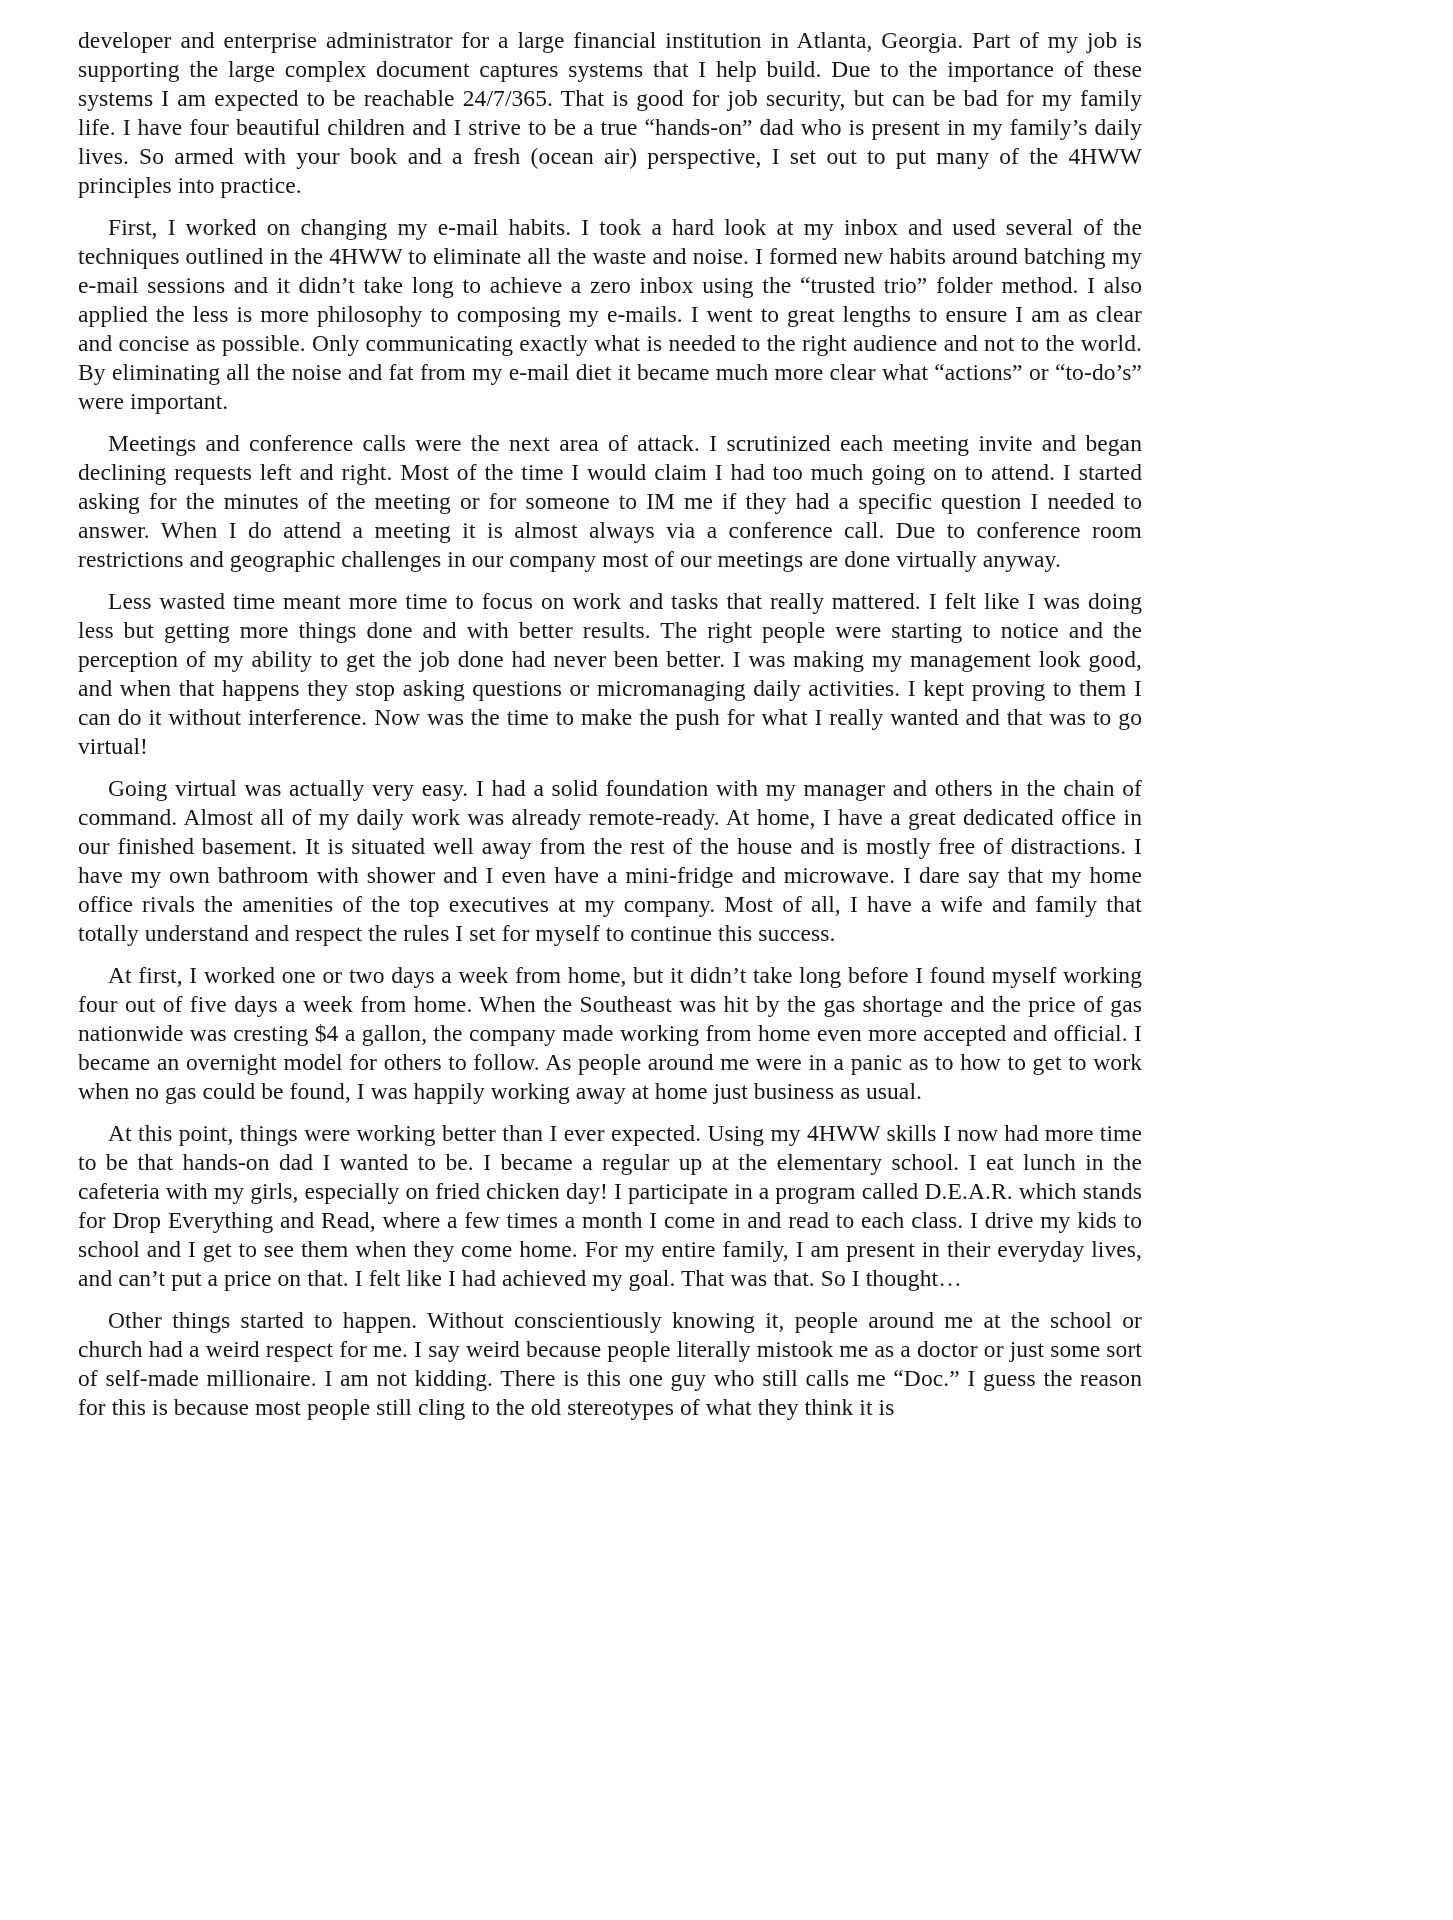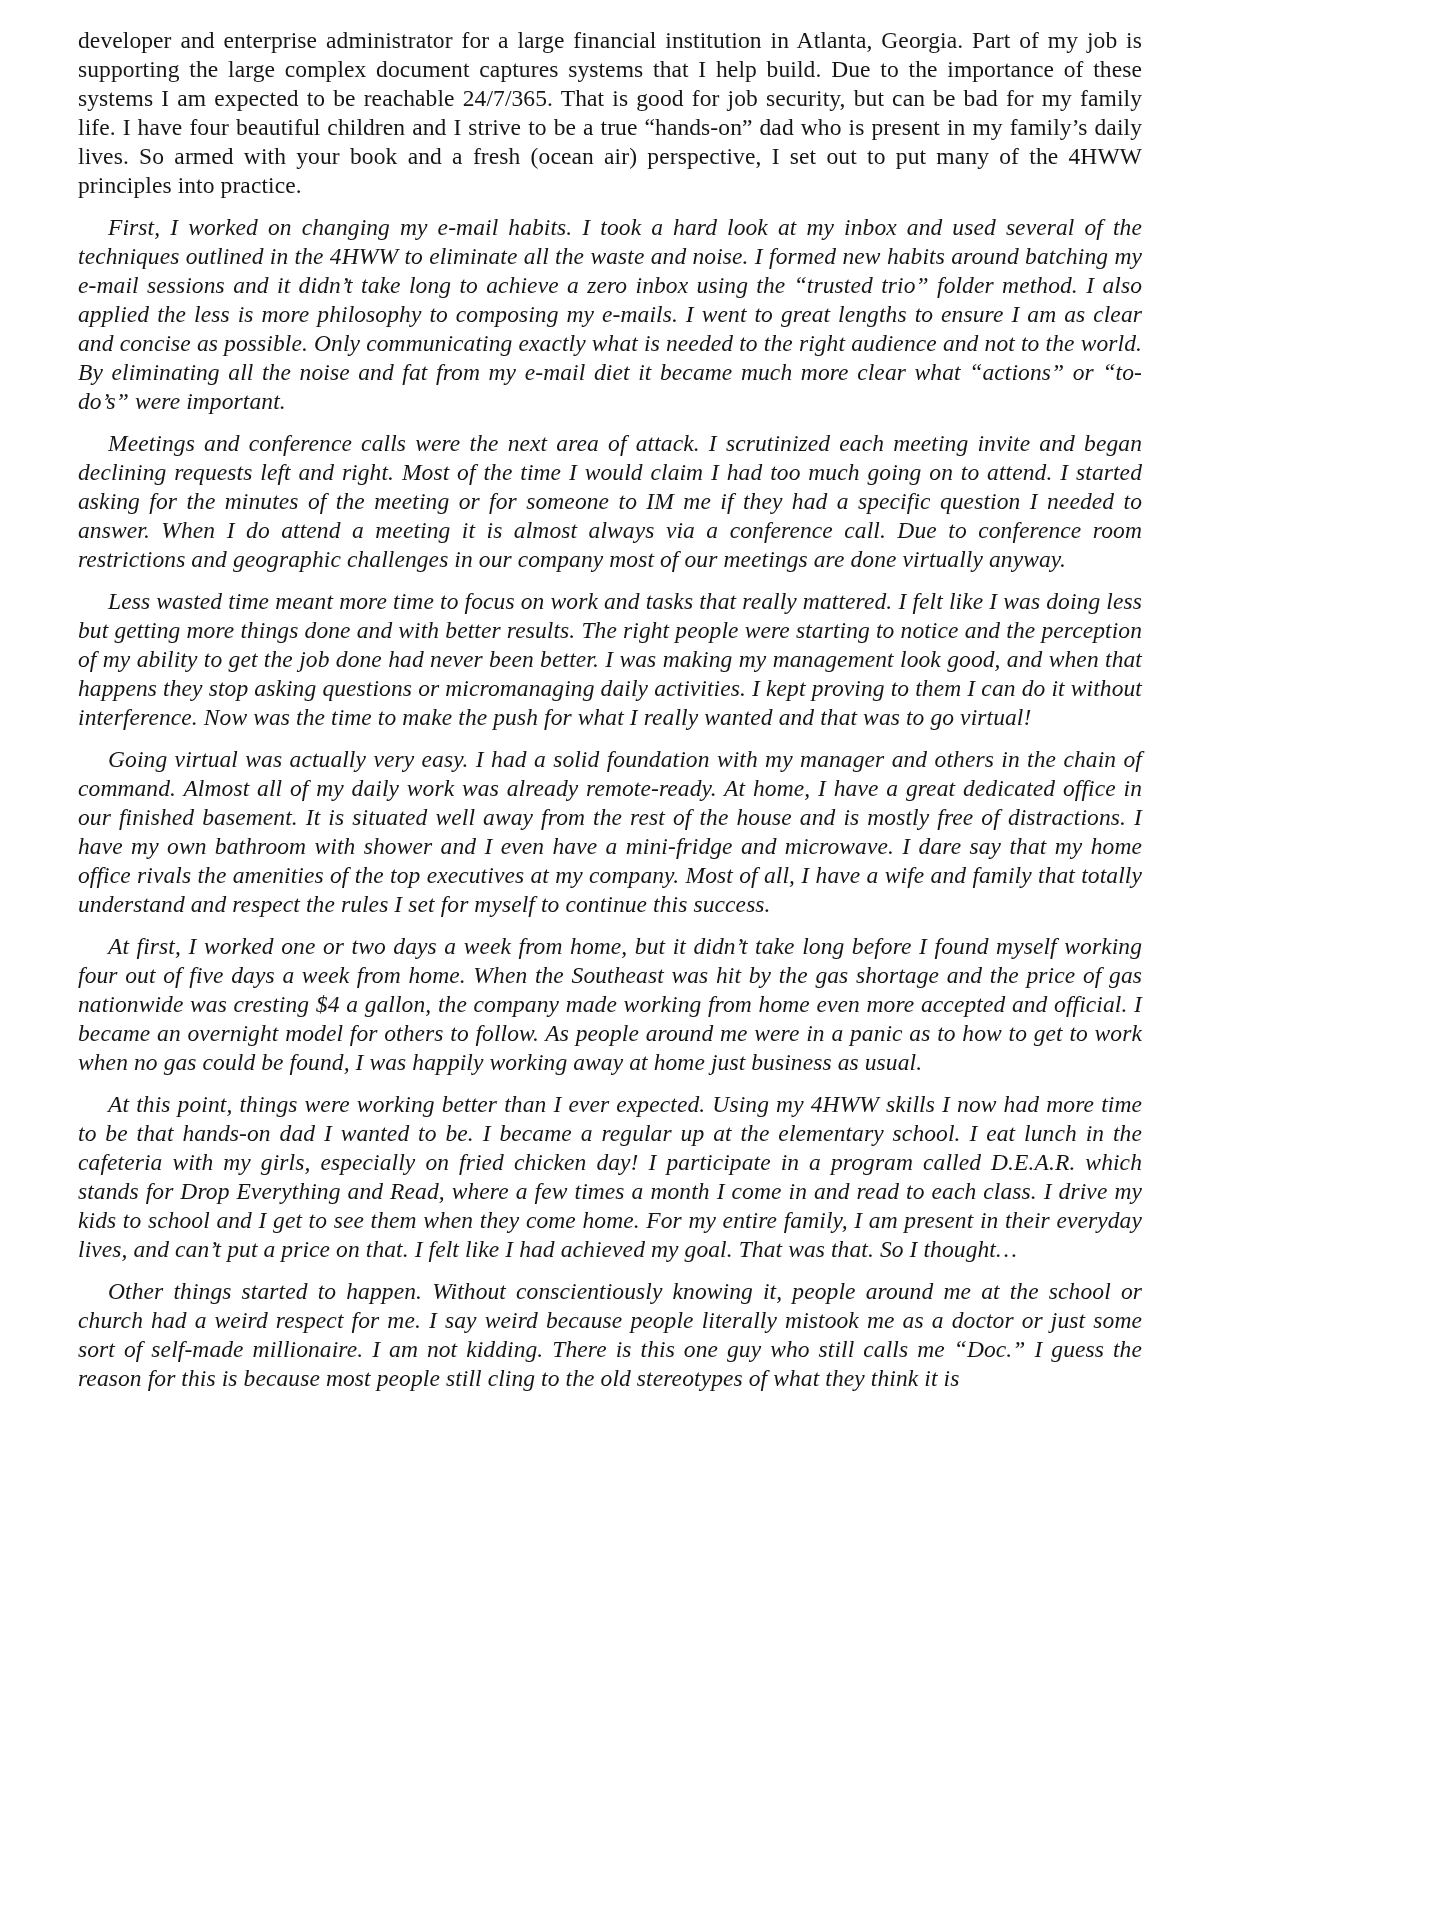--- a/index.html
+++ b/index.html
@@ -26,21 +26,20 @@
     line-height: 29px;
     text-align: justify;
     letter-spacing: 0.1px;
   }
   .text-block p {
     margin: 0;
     padding: 0;
   }
   .text-block p + p {
     margin-top: 13px;
-    font-style: italic;
   }
   .text-block p.indent {
     text-indent: 30px;
   }
   .bates {
     position: absolute;
     top: 1872px;
     right: 8px;
     font-family: "Liberation Sans", "DejaVu Sans", sans-serif;
     font-size: 31px;

